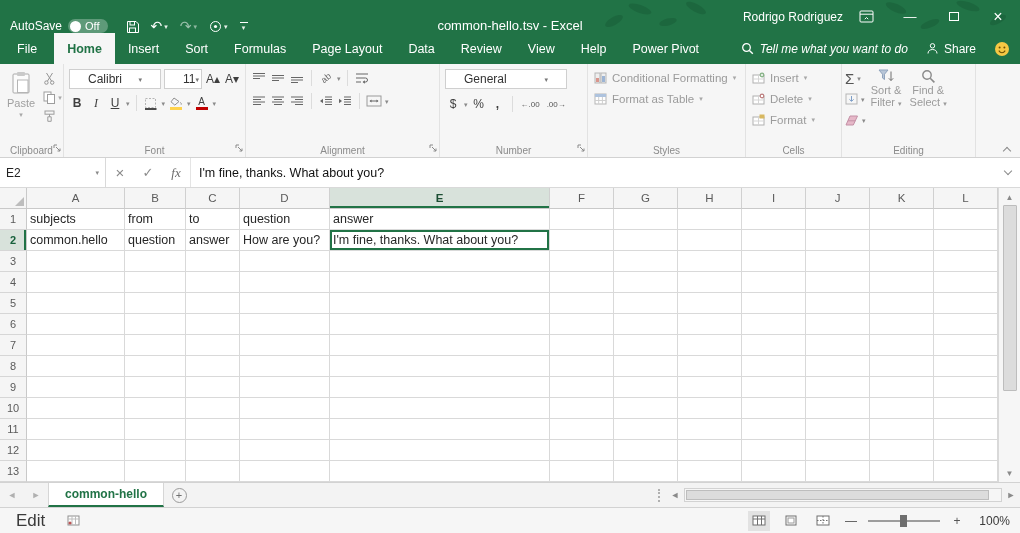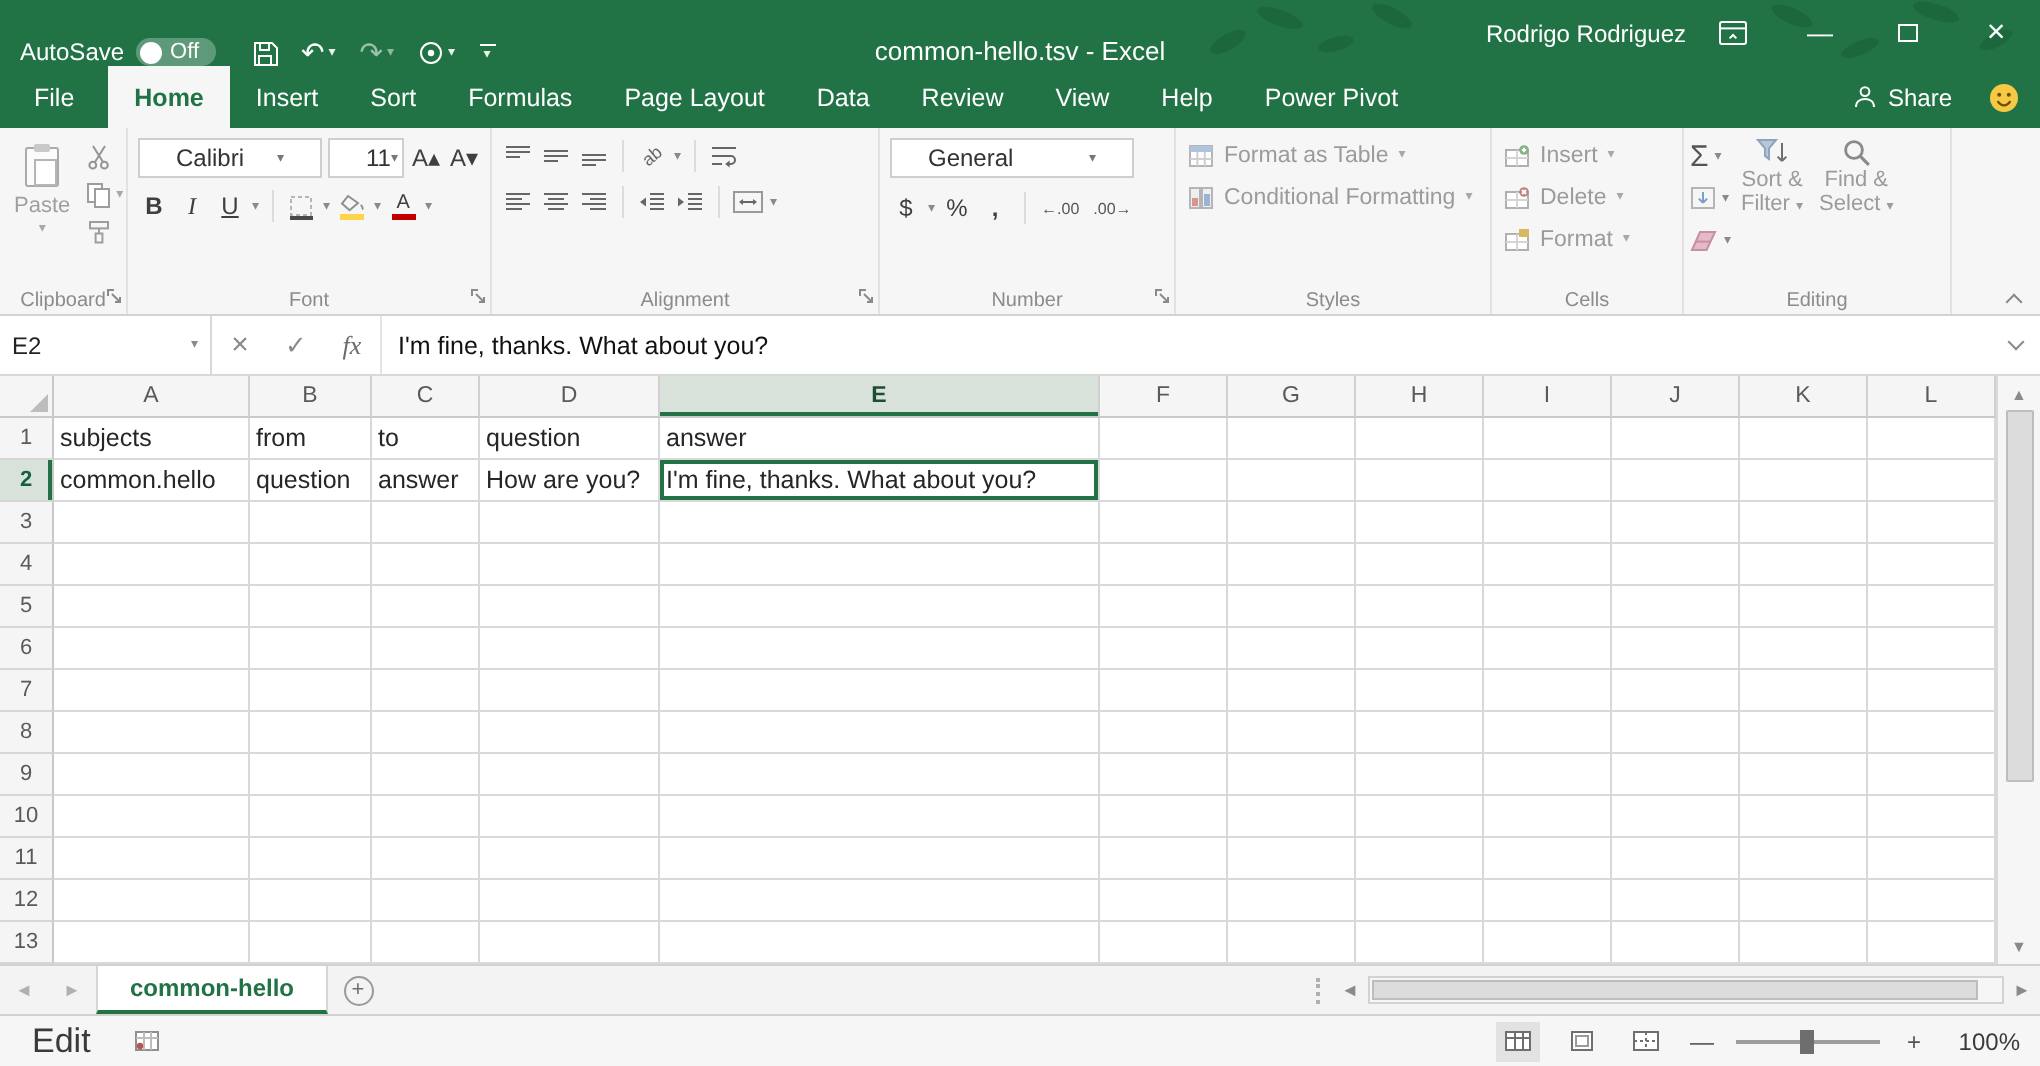--- a/index.html
+++ b/index.html
@@ -211,20 +211,27 @@
       <div class="rtab">Sort</div>
       <div class="rtab">Formulas</div>
       <div class="rtab">Page Layout</div>
       <div class="rtab">Data</div>
       <div class="rtab">Review</div>
       <div class="rtab">View</div>
       <div class="rtab">Help</div>
       <div class="rtab">Power Pivot</div>
     </div>
   <div class="tabrow-right">
+    <div class="tellme">
+      <svg width="13" height="13" viewBox="0 0 13 13">
+          <circle cx="5.5" cy="5.5" r="3.8" fill="none" stroke="#fff" stroke-width="1.3"></circle>
+          <path d="M8.4 8.4l3.4 3.4" stroke="#fff" stroke-width="1.4"></path>
+        </svg>
+      <span>Tell me what you want to do</span>
+    </div>
     <div class="share">
       <svg width="13" height="13" viewBox="0 0 13 13">
           <circle cx="6.5" cy="3.8" r="2.2" fill="none" stroke="#fff"></circle>
           <path d="M2 11.5c0-2.6 2-4 4.5-4s4.5 1.4 4.5 4" fill="none" stroke="#fff"></path>
         </svg>
       <span>Share</span>
     </div>
     <div class="smiley">
       <svg width="16" height="16" viewBox="0 0 16 16">
           <circle cx="8" cy="8" r="7" fill="#f6c844"></circle>
@@ -423,35 +430,35 @@
     </div>
     <span class="grp-label">Number</span>
     <span class="launcher"><svg width="8" height="8" viewBox="0 0 8 8">
           <path d="M1 4V1h3M3 3l4 4M7 4.5V7H4.5" fill="none" stroke="#8a8a8a"></path>
         </svg></span>
   </div>
 
   <div class="grp g-sty">
     <div class="srow">
       <svg width="13" height="12" viewBox="0 0 13 12">
-          <rect x="1" y="1" width="11" height="10" fill="#fff" stroke="#b5b5b5"></rect>
-          <rect x="1" y="1" width="11" height="3" fill="#aec3de"></rect>
-          <path d="M4.7 4v7M8.4 4v7M1 7.5h11" stroke="#cfcfcf"></path>
-        </svg>
-      <span>Format as Table</span>
-      <span class="dd">▾</span>
-    </div>
-    <div class="srow">
-      <svg width="13" height="12" viewBox="0 0 13 12">
           <rect x="1" y="1" width="5" height="10" fill="#efefef" stroke="#b5b5b5"></rect>
           <rect x="2" y="6" width="3" height="4" fill="#d9958c"></rect>
           <rect x="7" y="1" width="5" height="10" fill="#efefef" stroke="#b5b5b5"></rect>
           <rect x="8" y="4" width="3" height="6" fill="#9cb4d4"></rect>
         </svg>
       <span>Conditional Formatting</span>
+      <span class="dd">▾</span>
+    </div>
+    <div class="srow">
+      <svg width="13" height="12" viewBox="0 0 13 12">
+          <rect x="1" y="1" width="11" height="10" fill="#fff" stroke="#b5b5b5"></rect>
+          <rect x="1" y="1" width="11" height="3" fill="#aec3de"></rect>
+          <path d="M4.7 4v7M8.4 4v7M1 7.5h11" stroke="#cfcfcf"></path>
+        </svg>
+      <span>Format as Table</span>
       <span class="dd">▾</span>
     </div>
     <span class="grp-label">Styles</span>
   </div>
 
   <div class="grp g-cel">
     <div class="srow">
       <svg width="13" height="12" viewBox="0 0 13 12">
           <rect x="1" y="3" width="11" height="8" fill="#fff" stroke="#b0b0b0"></rect>
           <path d="M1 7h11M6.5 3v8" stroke="#d5d5d5"></path>

